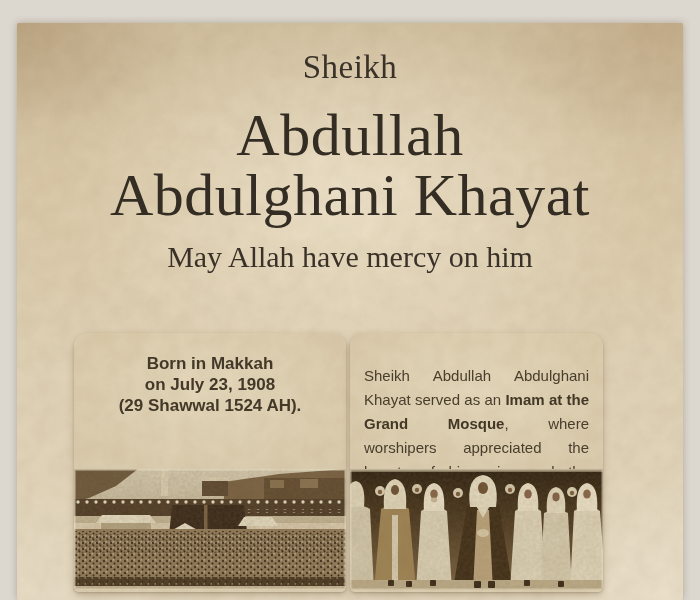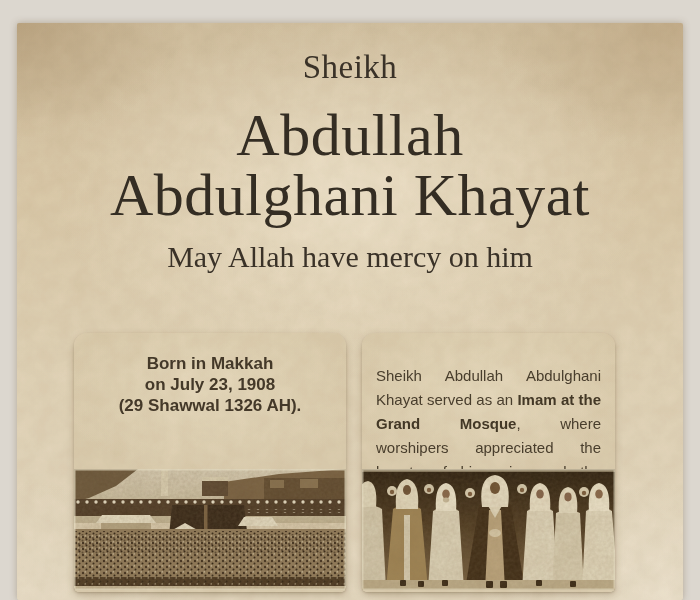--- a/index.html
+++ b/index.html
@@ -37,21 +37,21 @@
     font-weight:400;font-size:60px;line-height:60px;color:#352e24;
     letter-spacing:.5px;
   }
   .subtitle{
     margin-top:15px;
     font-family:"Liberation Serif",serif;
     font-size:30px;font-weight:400;color:#3b3329;
   }
   .columns{
     position:absolute;left:57px;top:310px;
-    display:flex;gap:16px;align-items:flex-start;
+    display:flex;gap:4px;align-items:flex-start;
   }
   .card{
     position:relative;height:259px;
     background:
       radial-gradient(ellipse 200px 120px at 50% 22%, rgba(235,223,196,.65) 0%, rgba(235,223,196,0) 75%),
       linear-gradient(180deg,#dccdae 0%, #ddcfb2 100%);
     border-radius:13px 13px 5px 5px;
     box-shadow:0 3px 7px rgba(100,78,46,.30), 0 1px 2px rgba(100,78,46,.22);
     overflow:hidden;
   }
@@ -84,21 +84,21 @@
       <h1 class="title"><span>Abdullah</span><br><span>Abdulghani Khayat</span></h1>
       <div class="subtitle">May Allah have mercy on him</div>
     </div>
 
     <div class="columns">
 
       <div class="card card-birth">
         <div class="birth-text">
           <div>Born in Makkah</div>
           <div>on July 23, 1908</div>
-          <div>(29 Shawwal 1326 AH).</div>
+          <div>(29 Shawwal 1524 AH).</div>
         </div>
         <div class="photo">
           <svg viewBox="0 0 272 121" preserveAspectRatio="none">
             <defs>
               <linearGradient id="lpSky" x1="0" y1="0" x2="0" y2="1">
                 <stop offset="0" stop-color="#dacfb6"></stop>
                   <stop offset="1" stop-color="#c4b695"></stop>
               </linearGradient>
               <pattern id="lpCrowd" width="7" height="6" patternUnits="userSpaceOnUse">
                 <circle cx="2" cy="2" r="1.2" fill="#41301d"></circle>

